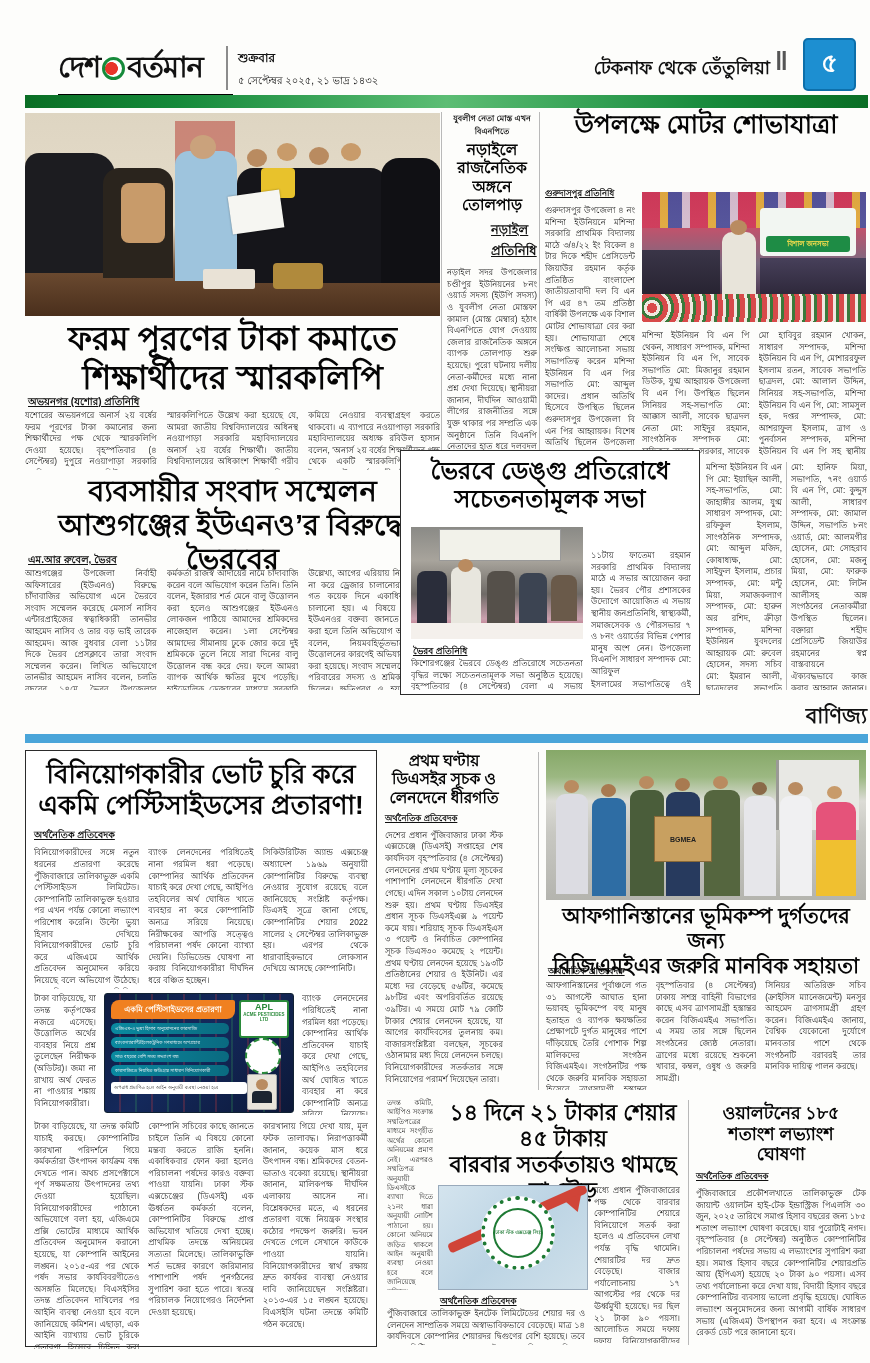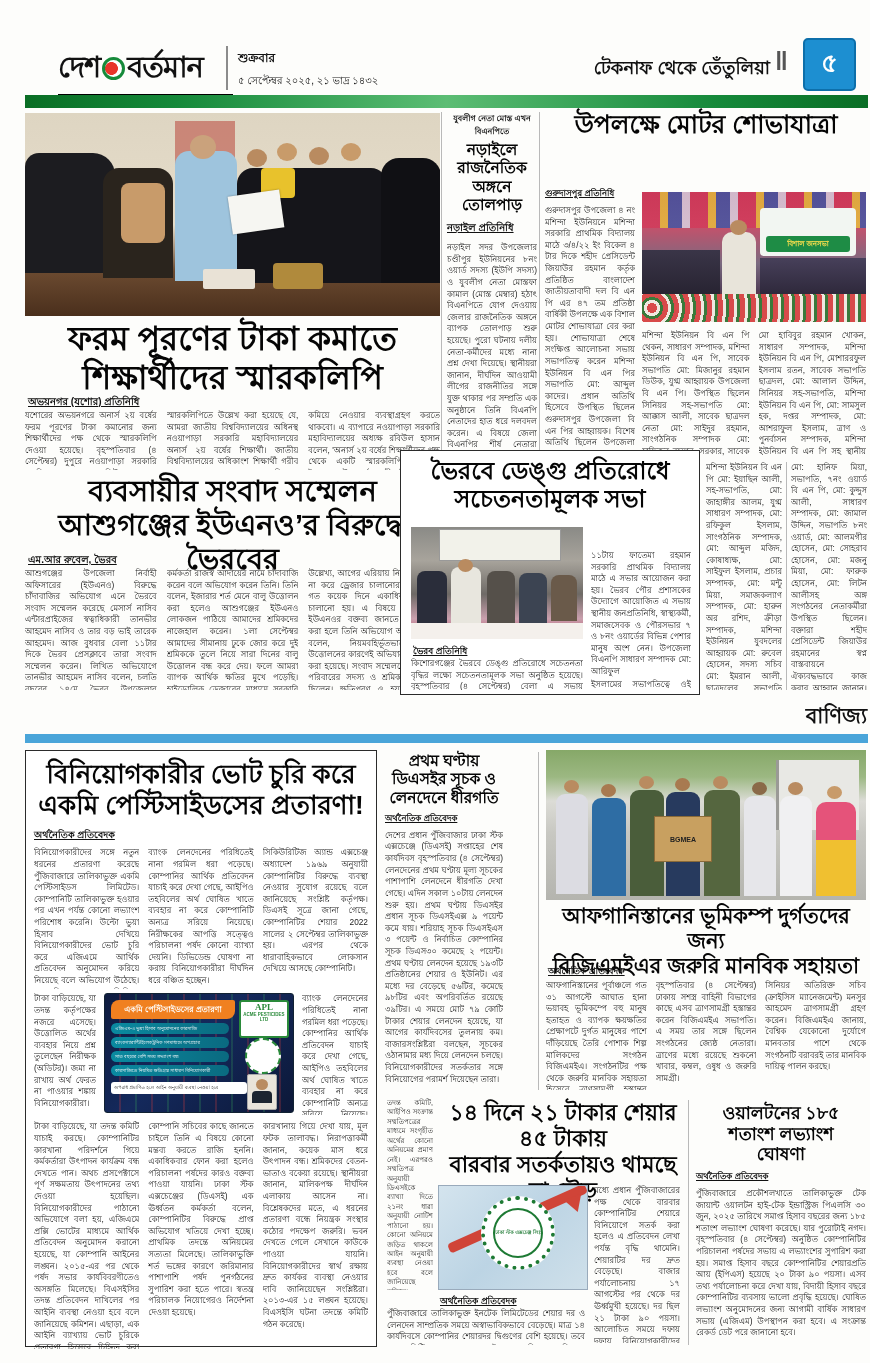--- a/index.html
+++ b/index.html
@@ -67,21 +67,21 @@
   <div class="abs flexrow" style="left:25px;top:410px;width:415px;height:60px;gap:10px;">
     <div class="body-col" style="flex:1;">যশোরের অভয়নগরে অনার্স ২য় বর্ষের ফরম পূরণের টাকা কমানোর জন্য শিক্ষার্থীদের পক্ষ থেকে স্মারকলিপি দেওয়া হয়েছে। বৃহস্পতিবার (৪ সেপ্টেম্বর) দুপুরে নওয়াপাড়া সরকারি মহাবিদ্যালয়ের অধ্যক্ষ রবিউল হাসানের নিকট এ স্মারকলিপি দেওয়া হয়। শিক্ষার্থীদের দেওয়া</div>
     <div class="body-col" style="flex:1;">স্মারকলিপিতে উল্লেখ করা হয়েছে যে, আমরা জাতীয় বিশ্ববিদ্যালয়ের অধিনস্থ নওয়াপাড়া সরকারি মহাবিদ্যালয়ের অনার্স ২য় বর্ষের শিক্ষার্থী। জাতীয় বিশ্ববিদ্যালয়ের অধিকাংশ শিক্ষার্থী গরীব ঘরের সন্তান। আমাদের অধিকাংশ শিক্ষার্থীর অভিভাবক কৃষক, দিনমজুর ও অল্প আয়ের কর্মজীবী। বর্তমান পরিস্থিতিতে আমাদের অনার্স ২য় বর্ষ পরীক্ষার ফরম পূরণের টাকা কিছুটা</div>
     <div class="body-col" style="flex:1;">কমিয়ে নেওয়ার ব্যবস্থাগ্রহণ করতে থাকবো। এ ব্যাপারে নওয়াপাড়া সরকারি মহাবিদ্যালয়ের অধ্যক্ষ রবিউল হাসান বলেন, 'অনার্স ২য় বর্ষের শিক্ষার্থীদের পক্ষ থেকে একটি স্মারকলিপি পেয়েছি। ইতোমধ্যে উপাচার্য, জাতীয় বিশ্ববিদ্যালয়, গাজীপুর বরাবর তা মেইল করা হয়েছে।'</div>
   </div>
 
   <div class="rule" style="left:441px;top:112px;height:358px;"></div>
   <div class="abs" style="left:447px;top:112px;width:90px;">
     <div class="kicker" style="font-size:8px;">যুবলীগ নেতা মোস্ত এখন বিএনপিতে</div>
     <div class="hl" style="font-size:15.5px;margin-top:3px;">নড়াইলে রাজনৈতিক অঙ্গনে তোলপাড়</div>
-    <div class="by" style="font-size:10px;margin-top:6px;display:inline-block;">নড়াইল প্রতিনিধি</div>
+    <div class="by" style="font-size:13px;margin-top:6px;display:inline-block;margin-left:44px;">নড়াইল প্রতিনিধি</div>
     <div class="body-col" style="height:252px;margin-top:5px;">নড়াইল সদর উপজেলার চণ্ডীপুর ইউনিয়নের ৮নং ওয়ার্ড সদস্য (ইউপি সদস্য) ও যুবলীগ নেতা মোস্তফা কামাল (মোস্ত মেম্বার) হঠাৎ বিএনপিতে যোগ দেওয়ায় জেলার রাজনৈতিক অঙ্গনে ব্যাপক তোলপাড় শুরু হয়েছে। পুরো ঘটনায় দলীয় নেতা-কর্মীদের মধ্যে নানা প্রশ্ন দেখা দিয়েছে। স্থানীয়রা জানান, দীর্ঘদিন আওয়ামী লীগের রাজনীতির সঙ্গে যুক্ত থাকার পর সম্প্রতি এক অনুষ্ঠানে তিনি বিএনপি নেতাদের হাত ধরে দলবদল করেন। এ বিষয়ে জেলা বিএনপির শীর্ষ নেতারা বলেন, যাচাই-বাছাই করেই তাকে দলে নেওয়া হয়েছে। তবে তৃণমূলের নেতাকর্মীরা বলছেন, আন্দোলন-সংগ্রামে ত্যাগী নেতাদের মূল্যায়ন না করে অনুপ্রবেশকারীদের জায়গা দেওয়া হলে দল ক্ষতিগ্রস্ত হবে। এ নিয়ে সামাজিক যোগাযোগমাধ্যমেও চলছে আলোচনা-সমালোচনা।</div>
   </div>
   <div class="rule" style="left:539px;top:112px;height:358px;"></div>
 
   <div class="abs hl" style="left:545px;top:110px;width:322px;font-size:25px;">
     <div>উপলক্ষে মোটর শোভাযাত্রা</div>
   </div>
   <div class="abs" style="left:545px;top:182px;width:90px;">
     <div class="by" style="font-size:8.5px;display:inline-block;">গুরুদাসপুর প্রতিনিধি</div>
     <div class="body-col" style="height:262px;margin-top:4px;">গুরুদাসপুর উপজেলা ৪ নং মশিন্দা ইউনিয়নে মশিন্দা সরকারি প্রাথমিক বিদ্যালয় মাঠে ৩/৪/২২ ইং বিকেল ৪ টার দিকে শহীদ প্রেসিডেন্ট জিয়াউর রহমান কর্তৃক প্রতিষ্ঠিত বাংলাদেশ জাতীয়তাবাদী দল বি এন পি এর ৪৭ তম প্রতিষ্ঠা বার্ষিকী উপলক্ষে এক বিশাল মোটর শোভাযাত্রা বের করা হয়। শোভাযাত্রা শেষে সংক্ষিপ্ত আলোচনা সভায় সভাপতিত্ব করেন মশিন্দা ইউনিয়ন বি এন পির সভাপতি মো: আব্দুল কাদের। প্রধান অতিথি হিসেবে উপস্থিত ছিলেন গুরুদাসপুর উপজেলা বি এন পির আহ্বায়ক। বিশেষ অতিথি ছিলেন উপজেলা যুবদল, স্বেচ্ছাসেবক দল ও ছাত্রদলের নেতৃবৃন্দ।</div>
@@ -150,21 +150,21 @@
       <div class="body-col" style="flex:1;">বিনিয়োগকারীদের সঙ্গে নতুন ধরনের প্রতারণা করেছে পুঁজিবাজারে তালিকাভুক্ত একমি পেস্টিসাইডস লিমিটেড। কোম্পানিটি তালিকাভুক্ত হওয়ার পর এখন পর্যন্ত কোনো লভ্যাংশ পরিশোধ করেনি। উল্টো ভুয়া হিসাব দেখিয়ে বিনিয়োগকারীদের ভোট চুরি করে এজিএমে আর্থিক প্রতিবেদন অনুমোদন করিয়ে নিয়েছে বলে অভিযোগ উঠেছে। এ নিয়ে ক্ষুব্ধ প্রতিক্রিয়া জানিয়েছেন সাধারণ বিনিয়োগকারীরা। তালিকাভুক্তির সময়ের প্রতিশ্রুতির কিছুই রক্ষা করা হয়নি বলে অভিযোগ।</div>
       <div class="body-col" style="flex:1;">ব্যাংক লেনদেনের পরিধিতেই নানা গরমিল ধরা পড়েছে। কোম্পানির আর্থিক প্রতিবেদন যাচাই করে দেখা গেছে, আইপিও তহবিলের অর্থ ঘোষিত খাতে ব্যবহার না করে কোম্পানিটি অন্যত্র সরিয়ে নিয়েছে। নিরীক্ষকের আপত্তি সত্ত্বেও পরিচালনা পর্ষদ কোনো ব্যাখ্যা দেয়নি। ডিভিডেন্ড ঘোষণা না করায় বিনিয়োগকারীরা দীর্ঘদিন ধরে বঞ্চিত হচ্ছেন।</div>
       <div class="body-col" style="flex:1;">সিকিউরিটিজ অ্যান্ড এক্সচেঞ্জ অধ্যাদেশ ১৯৬৯ অনুযায়ী কোম্পানিটির বিরুদ্ধে ব্যবস্থা নেওয়ার সুযোগ রয়েছে বলে জানিয়েছে সংশ্লিষ্ট কর্তৃপক্ষ। ডিএসই সূত্রে জানা গেছে, কোম্পানিটির শেয়ার 2022 সালের ২ সেপ্টেম্বর তালিকাভুক্ত হয়। এরপর থেকে ধারাবাহিকভাবে লোকসান দেখিয়ে আসছে কোম্পানিটি।</div>
     </div>
     <div class="flexrow" style="margin:4px 8px 0 8px;height:122px;gap:8px;">
       <div class="body-col" style="width:62px;">টাকা বাড়িয়েছে, যা তদন্ত কর্তৃপক্ষের নজরে এসেছে। উত্তোলিত অর্থের ব্যবহার নিয়ে প্রশ্ন তুলেছেন নিরীক্ষক (অডিটর)। জমা না রাখায় অর্থ ফেরত না পাওয়ার শঙ্কায় বিনিয়োগকারীরা।</div>
       <div style="width:188px;height:118px;background:linear-gradient(135deg,#0e1c40 0%,#14295c 45%,#0c1838 100%);border:1px solid #123;position:relative;overflow:hidden;border-radius:3px;">
         <div class="abs" style="left:0;top:0;width:100%;height:100%;background:repeating-linear-gradient(90deg,transparent 0 14px,rgba(216,60,60,.25) 14px 16px,transparent 16px 30px,rgba(60,180,90,.22) 30px 32px);"></div>
         <div class="abs" style="left:6px;top:6px;width:120px;background:#f08020;border-radius:8px 2px 8px 2px;color:#fff;font-weight:bold;font-size:8px;text-align:center;padding:3px 2px;">একমি পেস্টিসাইডসের প্রতারণা</div>
         <div class="abs" style="left:134px;top:6px;width:46px;height:34px;background:#fff;border:2px solid #2a8a3a;border-radius:3px;text-align:center;">
-          <div style="color:#2a8a3a;font-size:9px;font-weight:bold;font-family:Liberation Serif, serif;">APL</div>
+          <div style="color:#2a8a3a;font-size:9px;font-weight:bold;">APL</div>
           <div style="color:#2a8a3a;font-size:4.5px;font-weight:bold;">ACME PESTICIDES LTD</div>
         </div>
         <div class="abs" style="left:6px;top:26px;width:118px;">
           <div style="background:linear-gradient(90deg,#0a8aa0,#0a6a80);color:#fff;font-size:4.6px;border-radius:6px;padding:1.5px 4px;margin-top:3px;">এজিএম-এ ভুয়া হিসাব অনুমোদনের কারসাজি</div>
           <div style="background:linear-gradient(90deg,#0a8aa0,#0a6a80);color:#fff;font-size:4.6px;border-radius:6px;padding:1.5px 4px;margin-top:3px;">ব্যাংকগ্যারান্টি/ইলেকট্রনিক গণমাধ্যমে অপপ্রচার</div>
           <div style="background:linear-gradient(90deg,#0a8aa0,#0a6a80);color:#fff;font-size:4.6px;border-radius:6px;padding:1.5px 4px;margin-top:3px;">সাত বছরের বেশি সময় লভ্যাংশ বন্ধ</div>
           <div style="background:linear-gradient(90deg,#0a8aa0,#0a6a80);color:#fff;font-size:4.6px;border-radius:6px;padding:1.5px 4px;margin-top:3px;">কারসাজিতে নিয়মিত ক্ষতিগ্রস্ত সাধারণ বিনিয়োগকারী</div>
         </div>
         <div class="abs" style="left:140px;top:44px;width:32px;height:32px;border-radius:50%;background:#fff;border:2px dashed #2a8a3a;"></div>
         <div class="abs" style="left:6px;top:88px;width:130px;background:#fff;border-radius:3px;color:#222;font-size:4.8px;padding:2px 3px;">অপরাধ প্রমাণিত হলে আইন অনুযায়ী ব্যবস্থা নেওয়া হবে</div>
@@ -216,21 +216,21 @@
     </div>
   </div>
   <div class="abs hl" style="left:546px;top:904px;width:320px;font-size:21px;">
     <div>আফগানিস্তানের ভূমিকম্প দুর্গতদের জন্য</div>
     <div>বিজিএমইএর জরুরি মানবিক সহায়তা</div>
   </div>
   <div class="abs by" style="left:548px;top:964px;font-size:9px;">অর্থনৈতিক প্রতিবেদক</div>
   <div class="abs flexrow" style="left:546px;top:980px;width:320px;height:110px;gap:9px;">
     <div class="body-col" style="flex:1;">আফগানিস্তানের পূর্বাঞ্চলে গত ৩১ আগস্টে আঘাত হানা ভয়াবহ ভূমিকম্পে বহু মানুষ হতাহত ও ব্যাপক ক্ষয়ক্ষতির প্রেক্ষাপটে দুর্গত মানুষের পাশে দাঁড়িয়েছে তৈরি পোশাক শিল্প মালিকদের সংগঠন বিজিএমইএ। সংগঠনটির পক্ষ থেকে জরুরি মানবিক সহায়তা হিসেবে ত্রাণসামগ্রী হস্তান্তর করা হয়েছে।</div>
     <div class="body-col" style="flex:1;">বৃহস্পতিবার (৪ সেপ্টেম্বর) ঢাকায় সশস্ত্র বাহিনী বিভাগের কাছে এসব ত্রাণসামগ্রী হস্তান্তর করেন বিজিএমইএ সভাপতি। এ সময় তার সঙ্গে ছিলেন সংগঠনের জ্যেষ্ঠ নেতারা। ত্রাণের মধ্যে রয়েছে শুকনো খাবার, কম্বল, ওষুধ ও জরুরি সামগ্রী।</div>
-    <div class="body-col" style="flex:1;font-family:Liberation Serif, serif;">সিনিয়র অতিরিক্ত সচিব (ক্রাইসিস ম্যানেজমেন্ট) মনসুর আহমেদ ত্রাণসামগ্রী গ্রহণ করেন। বিজিএমইএ জানায়, বৈশ্বিক যেকোনো দুর্যোগে মানবতার পাশে থেকে সংগঠনটি বরাবরই তার মানবিক দায়িত্ব পালন করছে।</div>
+    <div class="body-col" style="flex:1;">সিনিয়র অতিরিক্ত সচিব (ক্রাইসিস ম্যানেজমেন্ট) মনসুর আহমেদ ত্রাণসামগ্রী গ্রহণ করেন। বিজিএমইএ জানায়, বৈশ্বিক যেকোনো দুর্যোগে মানবতার পাশে থেকে সংগঠনটি বরাবরই তার মানবিক দায়িত্ব পালন করছে।</div>
   </div>
 
   <div class="abs body-col tiny" style="left:387px;top:1098px;width:46px;height:192px;">তদন্ত কমিটি, আইপিও সংক্রান্ত সম্মতিপত্রের মাধ্যমে সংগৃহীত অর্থের কোনো অনিয়মের প্রমাণ নেই। এরপরও সম্মতিপত্র অনুযায়ী ডিএসইকে ব্যাখ্যা দিতে ২১নং ধারা অনুযায়ী নোটিশ পাঠানো হয়। কোনো অনিয়মে জড়িত থাকলে আইন অনুযায়ী ব্যবস্থা নেওয়া হবে বলে জানিয়েছে কমিশন।</div>
   <div class="abs hl" style="left:438px;top:1100px;width:250px;font-size:22px;">
     <div>১৪ দিনে ২১ টাকার শেয়ার ৪৫ টাকায়</div>
     <div>বারবার সতর্কতায়ও থামছে না দৌড়</div>
   </div>
   <div class="photo" style="left:438px;top:1185px;width:148px;height:103px;background:linear-gradient(135deg,#d4e4ee 0%,#bcd4e4 50%,#cfe0ea 100%);border:1px solid #9ab;">
     <div class="abs" style="left:10px;top:58px;width:150px;height:10px;background:#d04438;transform:rotate(-24deg);transform-origin:left center;border-radius:4px;"></div>
     <div class="abs" style="left:128px;top:6px;width:0;height:0;border-left:9px solid transparent;border-right:9px solid transparent;border-bottom:16px solid #d04438;transform:rotate(40deg);"></div>

